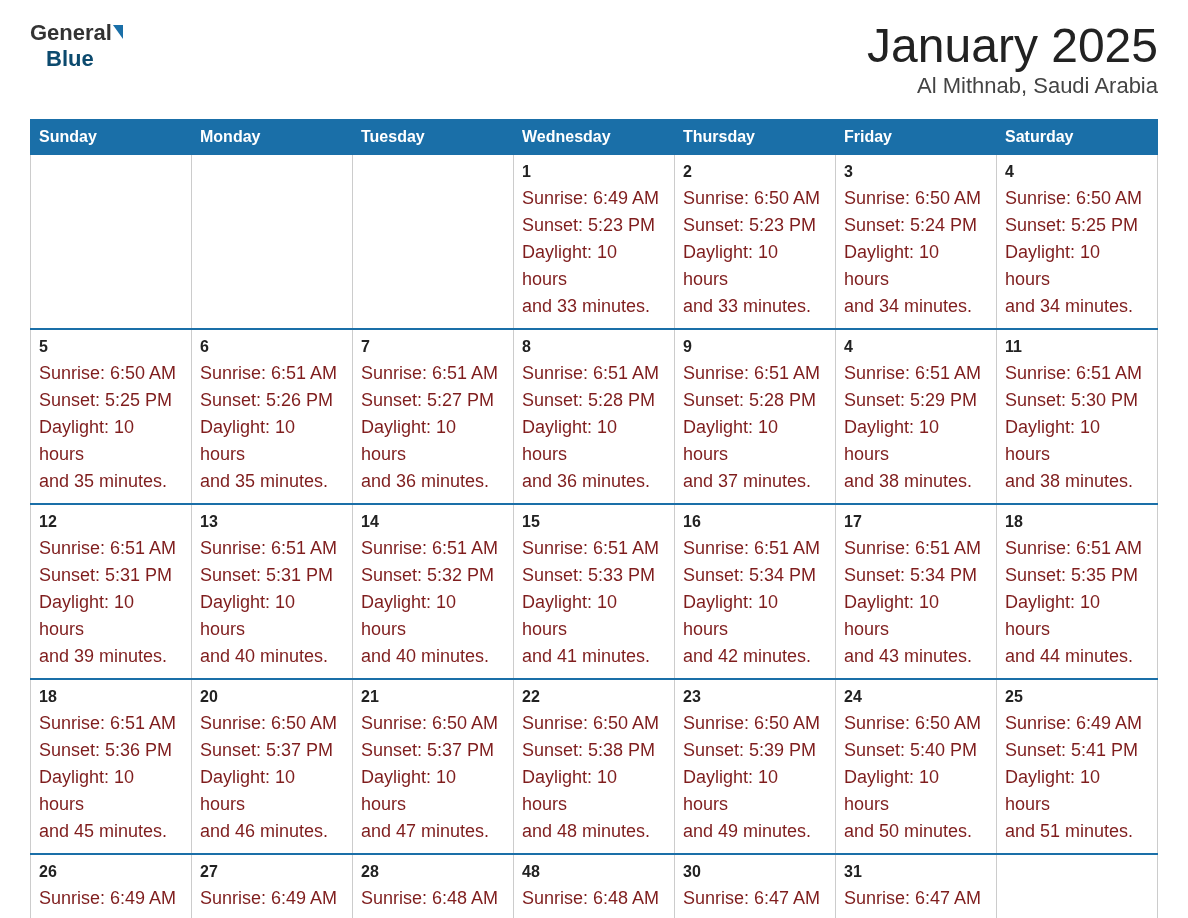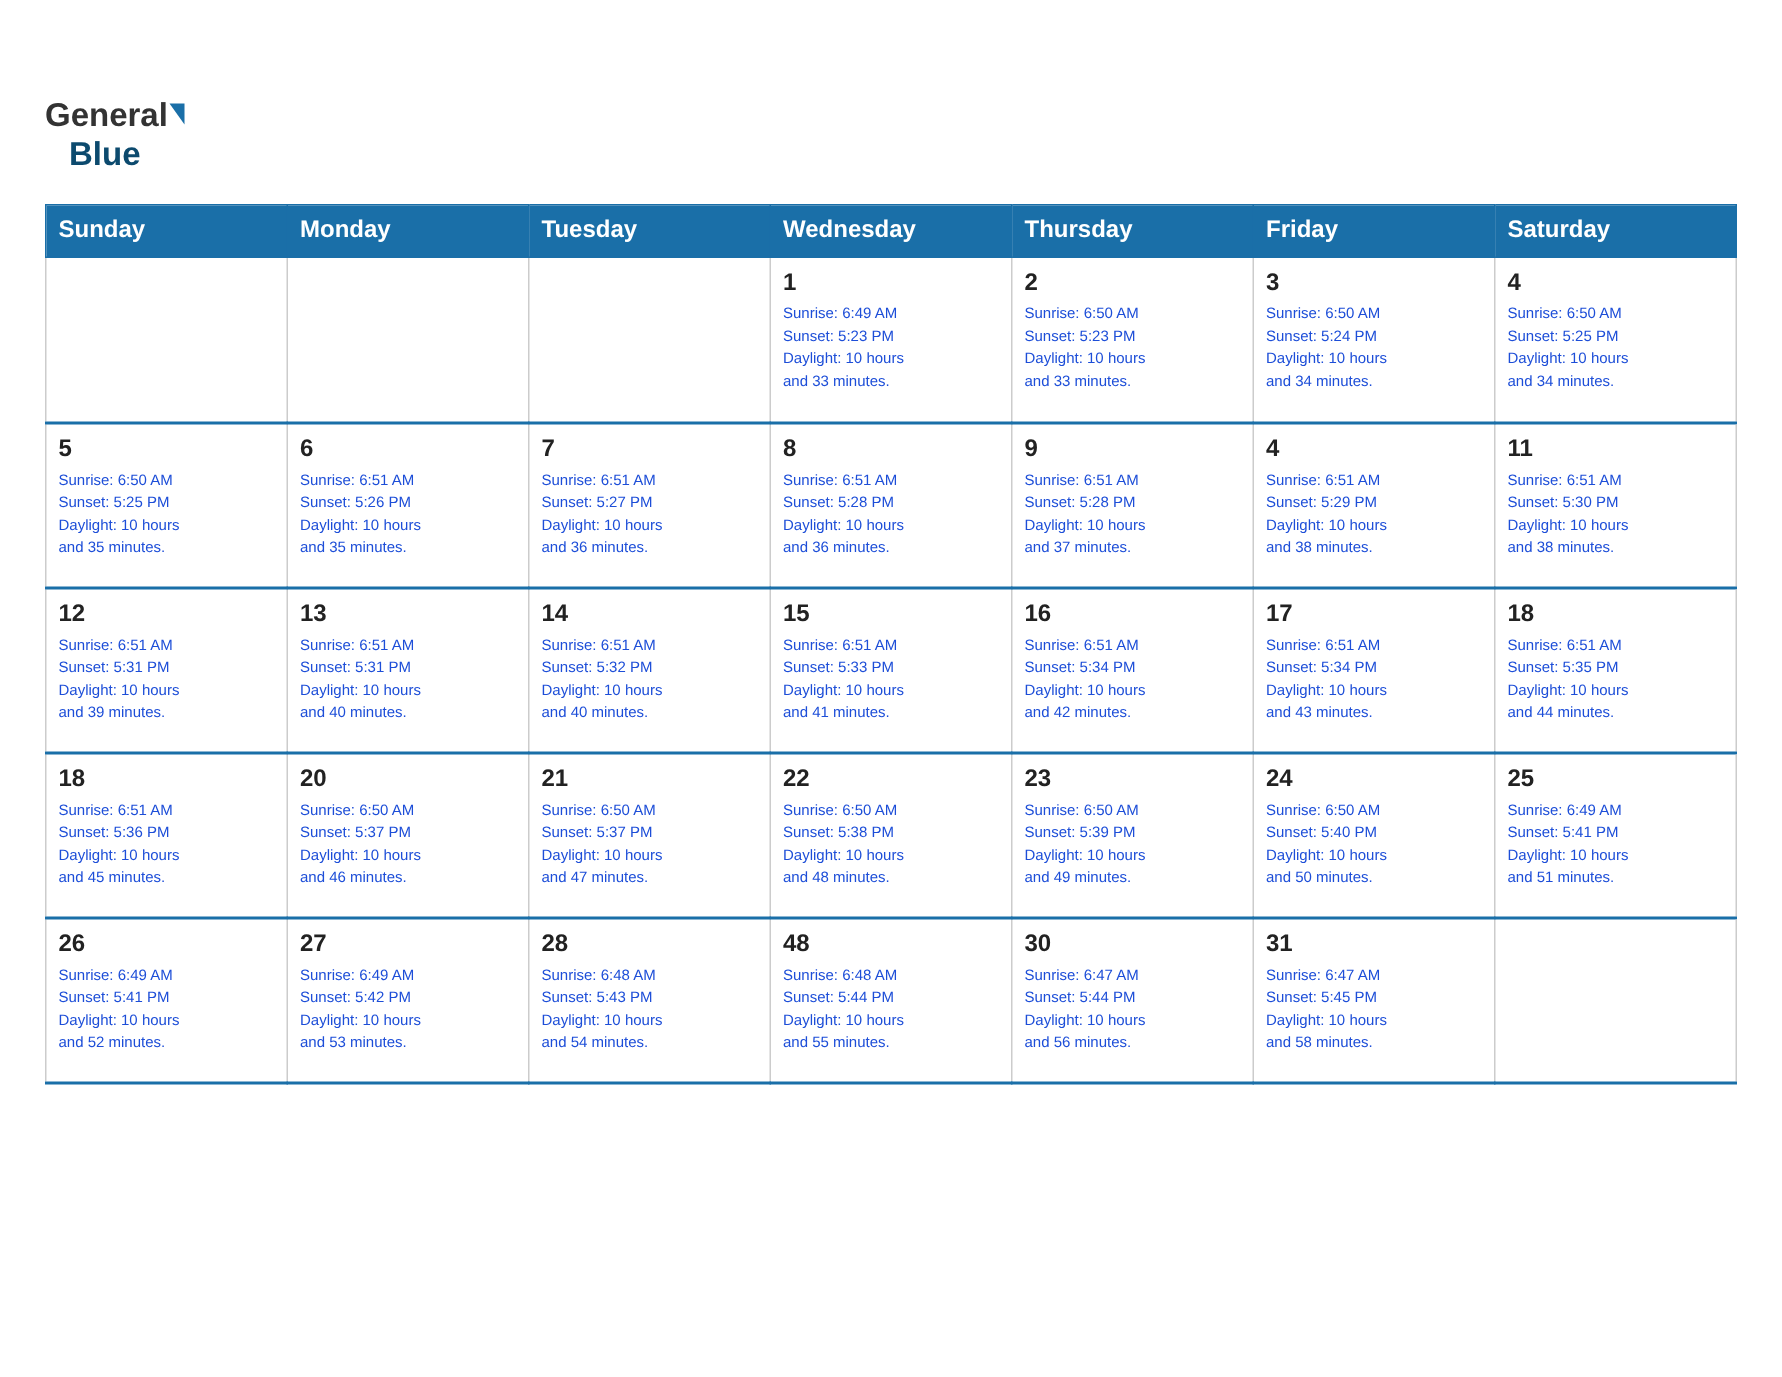--- a/index.html
+++ b/index.html
@@ -74,54 +74,57 @@
       border-left: 1px solid #ccc;
     }
     .day-number {
       font-size: 16px;
       font-weight: bold;
       color: #222;
       display: block;
       margin-bottom: 4px;
     }
     .day-info {
-      font-size: 10px;
-      color: #1d4ed8;
+      font-size: 18px;
+      color: #7f1d1d;
       line-height: 1.5;
     }
     .empty-cell {
       background: #fff;
     }
     .logo-wrapper {
       display: flex;
       flex-direction: column;
       align-items: flex-start;
     }
     .logo-line1 {
       display: flex;
       align-items: center;
-      margin-top: 44px;
     }
     .logo-line2 {
       font-size: 22px;
       font-weight: bold;
       color: #0c4a6e;
       margin-left: 16px;
     }
   </style>
 </head>
 <body>
 
 <div class="header">
   <div class="logo-wrapper">
     <div class="logo-line1">
       <span style="font-size:22px;font-weight:bold;color:#333;">General</span>
       <span class="logo-triangle"></span>
     </div>
     <div class="logo-line2">Blue</div>
+  </div>
+  <div class="title-block">
+    <h1>January 2025</h1>
+    <h2>Al Mithnab, Saudi Arabia</h2>
   </div>
 </div>
 
 <table class="calendar">
   <thead>
     <tr>
     <th>Sunday</th>
         <th>Monday</th>
         <th>Tuesday</th>
         <th>Wednesday</th>

